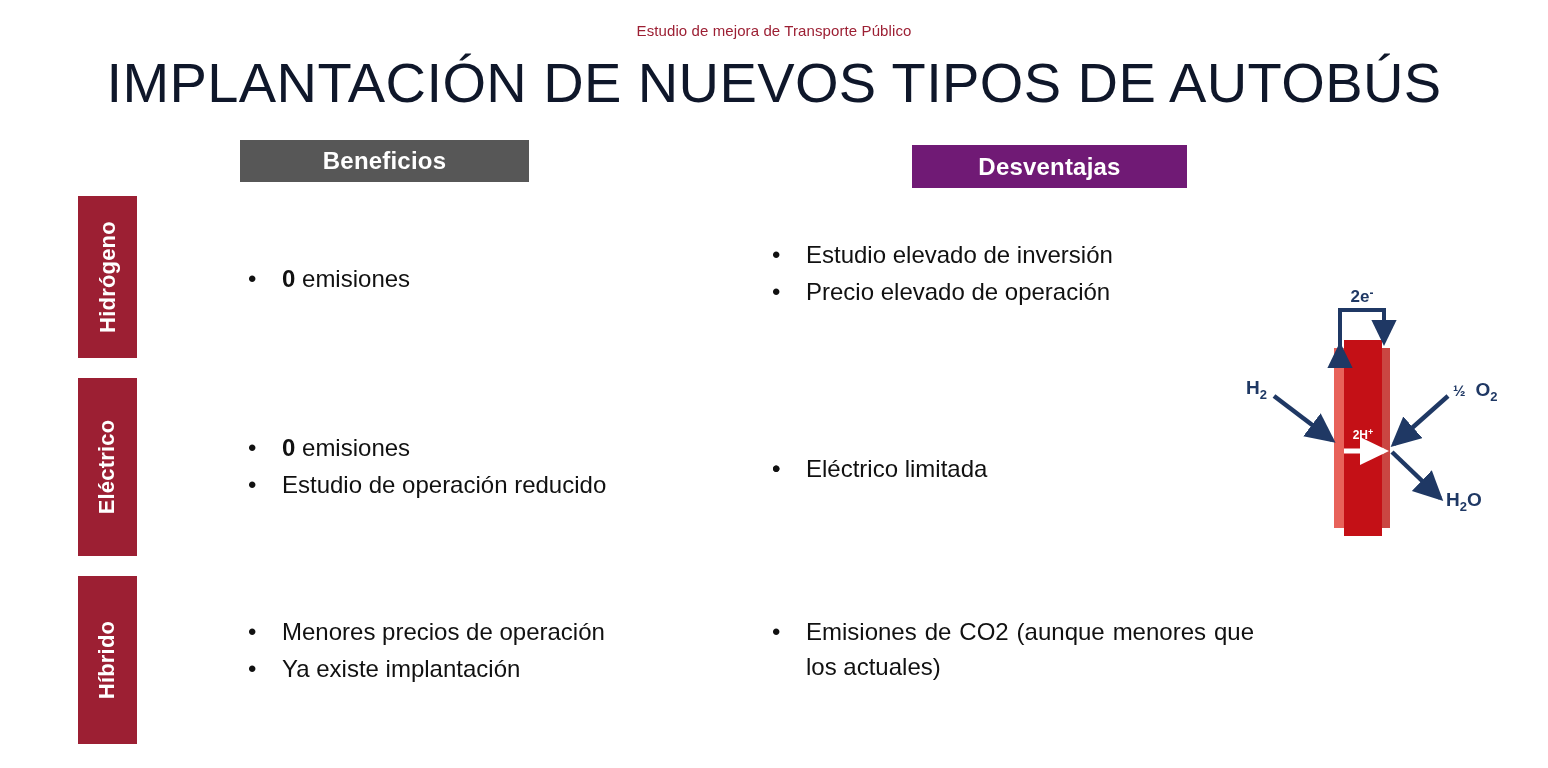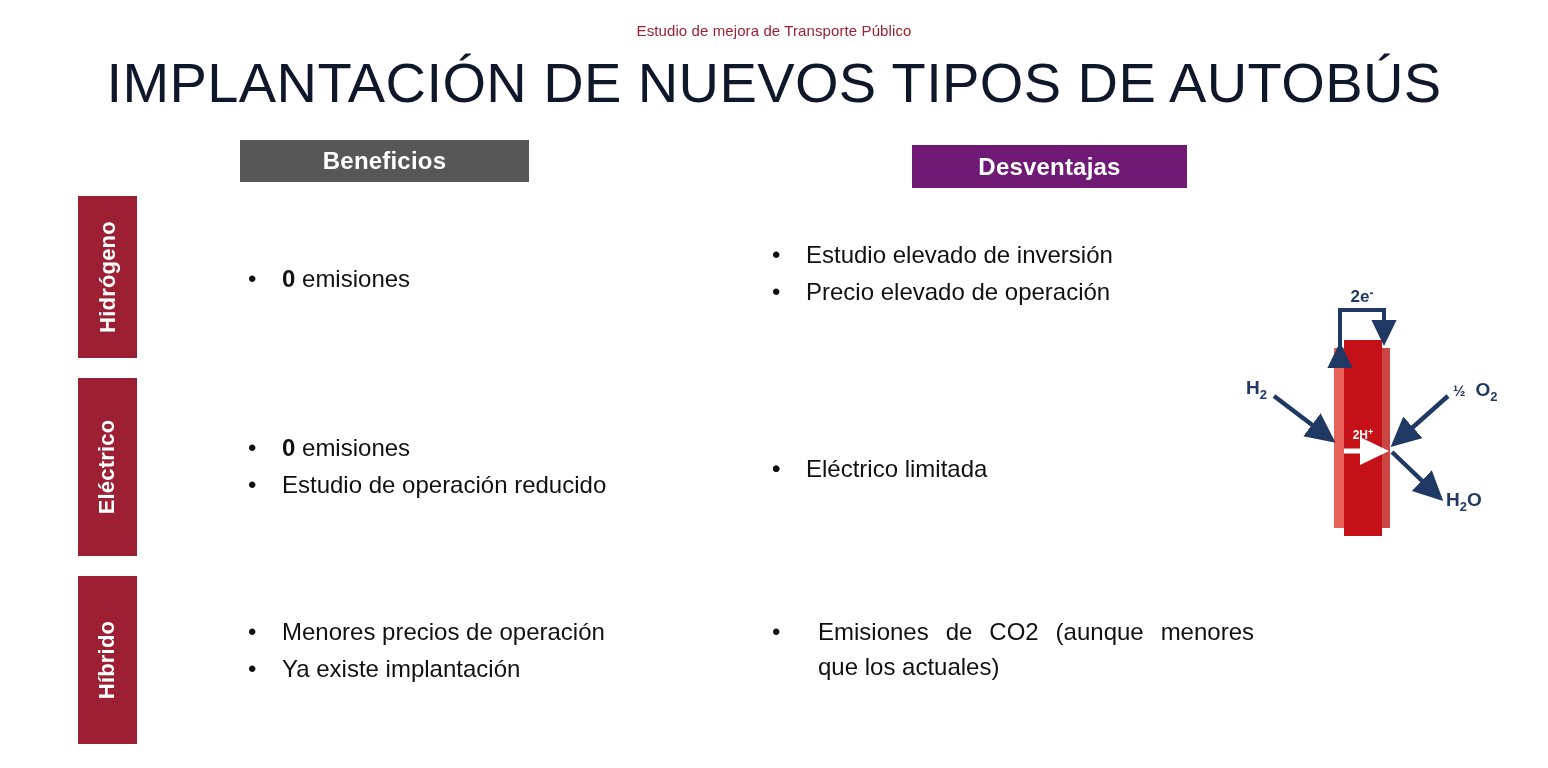--- a/index.html
+++ b/index.html
@@ -113,21 +113,21 @@
   .bullets li .dot {
     position: absolute;
     left: 8px;
     top: 0;
     line-height: inherit;
   }
   .bullets li b {
     font-weight: bold;
   }
   .justify li { text-align: justify; }
-  .justify li .txt { display: block; margin-left: 12px; }
+  .justify li .txt { display: block; }
 
   
   .ben-h2  { left: 240px; top: 262px;  width: 480px; }
   .ben-el  { left: 240px; top: 431px;  width: 480px; }
   .ben-hy  { left: 240px; top: 615px;  width: 480px; }
   
   .des-h2  { left: 764px; top: 238px;  width: 470px; }
   .des-el  { left: 764px; top: 450px;  width: 470px; }
   .des-hy  { left: 764px; top: 615px;  width: 490px; }
 

